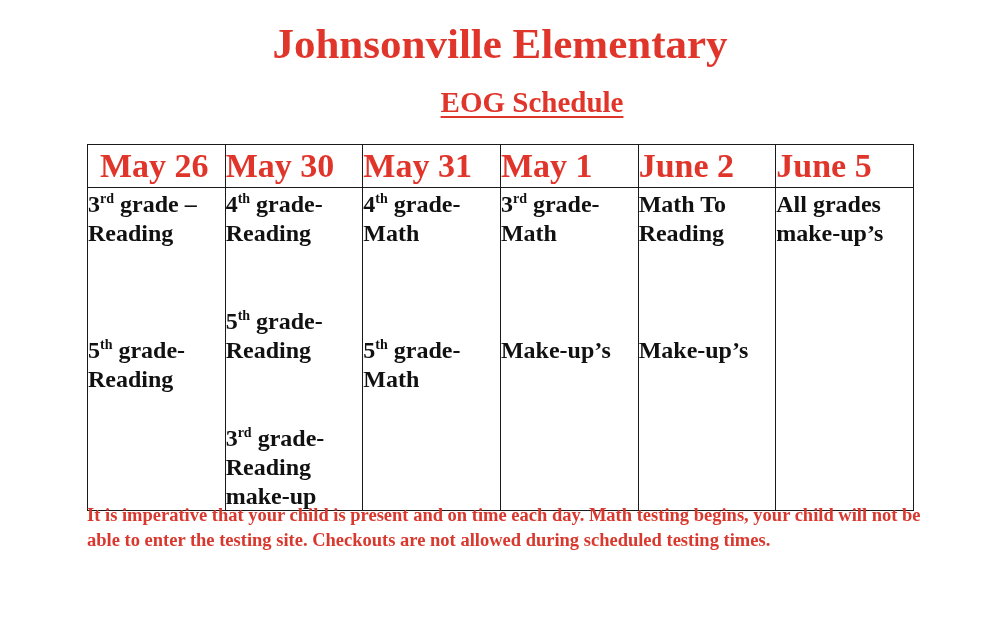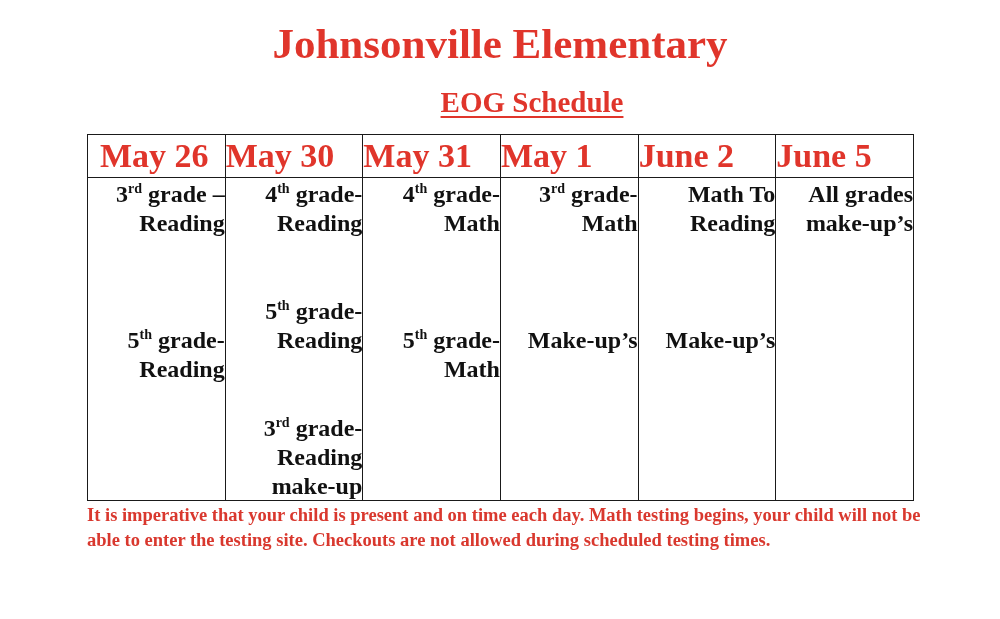--- a/index.html
+++ b/index.html
@@ -3,28 +3,28 @@
 <meta charset="utf-8">
 <style>
   html, body { margin: 0; padding: 0; background: #ffffff; }
   body { width: 1000px; height: 619px; position: relative; overflow: hidden;
          font-family: "Liberation Serif", "DejaVu Serif", serif; font-weight: bold; }
   .title { position: absolute; left: 0; top: 18px; width: 1000px; text-align: center;
            color: #e0352b; font-size: 43px; line-height: 52px; }
   .subtitle { position: absolute; left: 0; top: 84px; width: 1000px; text-align: center;
               color: #e0352b; font-size: 29px; line-height: 36px; padding-left: 32px; }
   .subtitle span { text-decoration: underline; text-decoration-thickness: 2px; text-underline-offset: 4px; }
-  table.sched { position: absolute; left: 87px; top: 134px; width: 827px; height: 366px;
+  table.sched { position: absolute; left: 87px; top: 144px; width: 827px; height: 366px;
                 border-collapse: collapse; table-layout: fixed; }
   table.sched td, table.sched th { border: 1.5px solid #1a1a1a; padding: 0; vertical-align: top; }
   th.date { color: #e0352b; font-size: 34px; line-height: 42px; height: 42px; text-align: left;
             padding-left: 10px; white-space: nowrap; font-weight: bold; }
   th.date.c0 { padding-left: 12px; }
   td.cell { position: relative; height: 322px; }
-  .entry { position: absolute; left: 0; width: 100%; text-align: right; color: #111;
+  .entry { position: absolute; left: 0; width: 100%; text-align: left; color: #111;
            font-size: 24px; line-height: 29px; }
   .entry sup { font-size: 14px; line-height: 0; vertical-align: 9px; }
   .note { position: absolute; left: 87px; top: 503px; width: 840px; color: #d9382e;
           font-size: 18.5px; line-height: 25px; }
 </style>
 </head>
 <body>
 
 <div class="title">Johnsonville Elementary</div>
 <div class="subtitle"><span>EOG Schedule</span></div>

